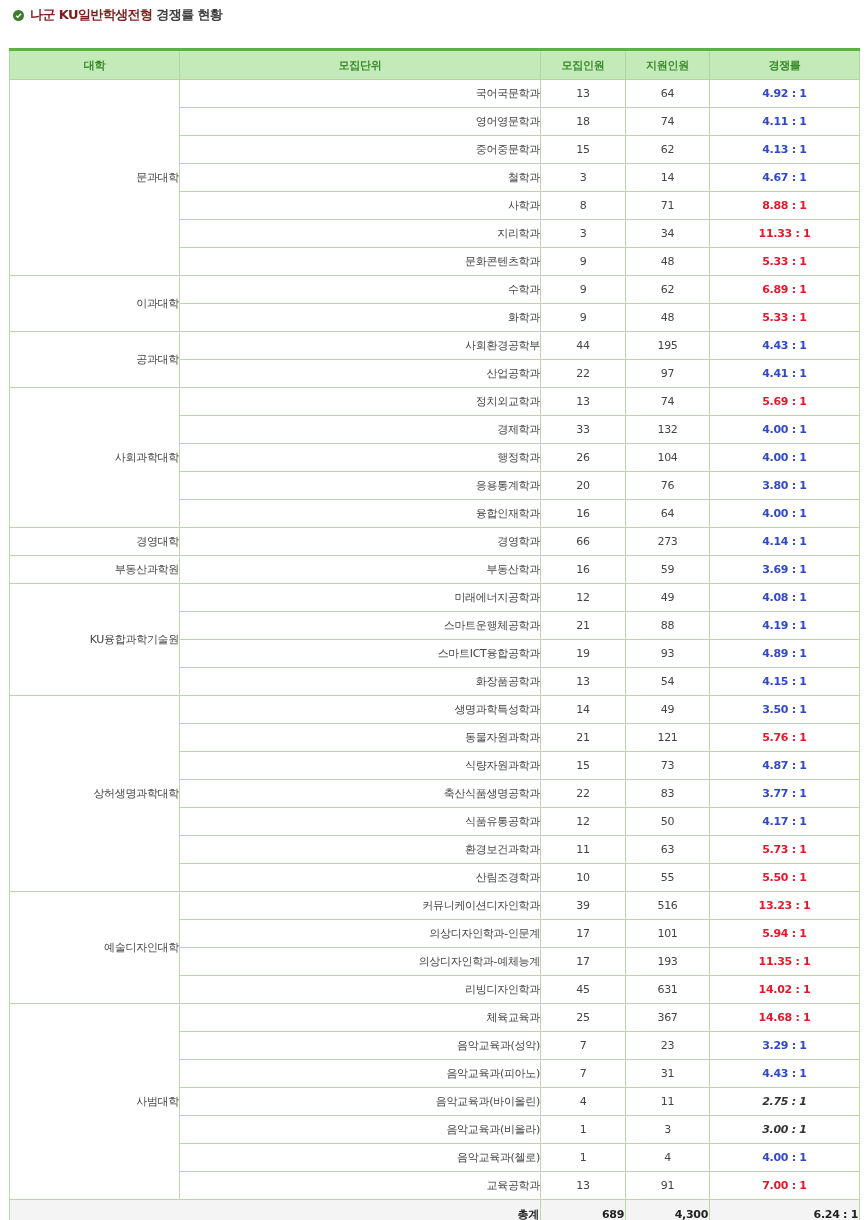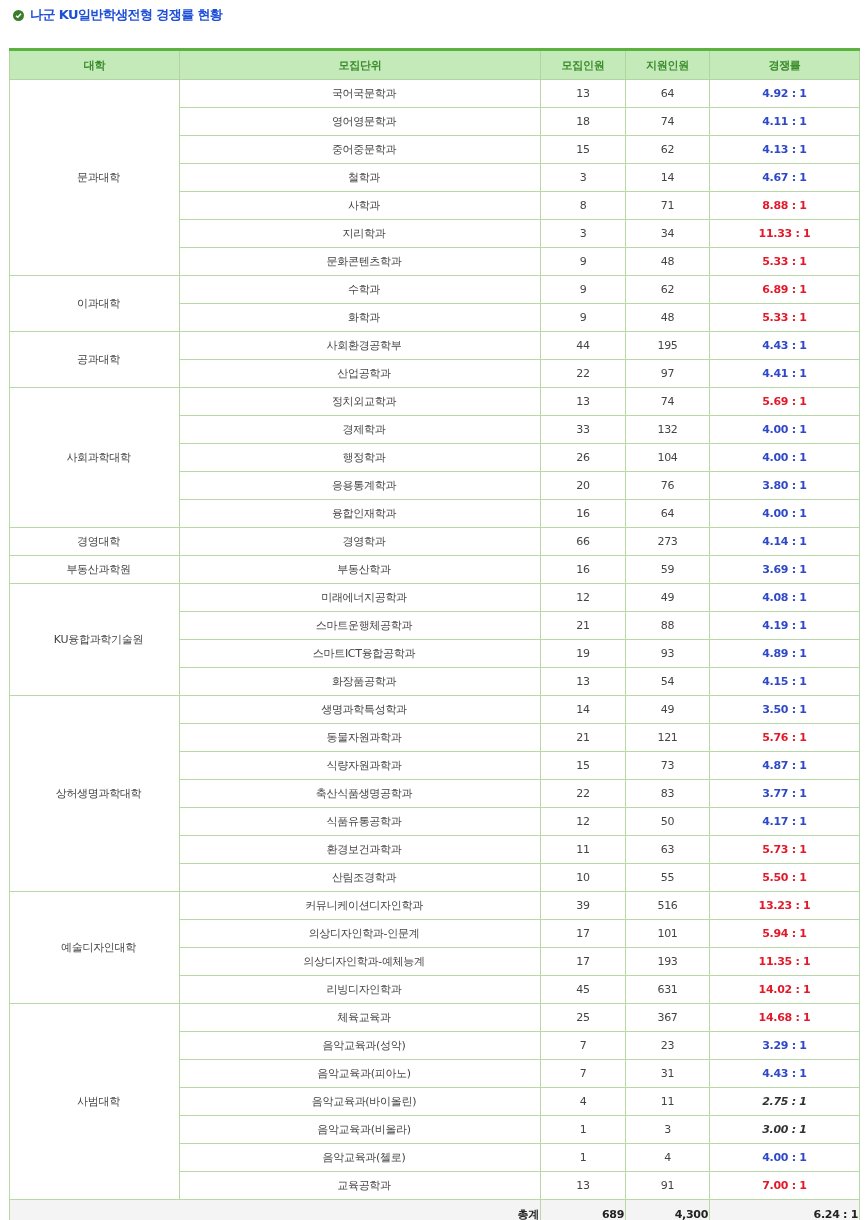--- a/index.html
+++ b/index.html
@@ -11,37 +11,37 @@
   .title {
     position: absolute; left: 13px; top: 5px; height: 20px;
     display: flex; align-items: center; gap: 4px;
     font-size: 13px; font-weight: bold; letter-spacing: -0.6px;
   }
   .title .check {
     width: 11px; height: 11px; border-radius: 50%; background: #3b7d2a;
     display: inline-flex; align-items: center; justify-content: center;
     margin-right: 2px;
   }
-  .title .green { color: #1d4ed8; }
-  .title .dark { color: #1d4ed8; }
+  .title .green { color: #7f1d1d; }
+  .title .dark { color: #404040; }
   table {
     position: absolute; left: 9px; top: 48px; width: 850px;
     border-collapse: collapse; table-layout: fixed;
     font-size: 11px; letter-spacing: -0.3px;
   }
   thead th {
     background: #c5eab9; color: #3a8c2c; font-weight: bold;
     height: 28px; padding: 0; border: 1px solid #b3d39f;
     border-top: 3px solid #5bb23f; text-align: center; font-size: 11px;
   }
   tbody td {
     height: 27px; padding: 0; border: 1px solid #b8d8a5;
     vertical-align: middle; color: #444444;
   }
-  td.college, td.unit { text-align: center; padding-left: 8px; margin-top: 48px; }
+  td.college, td.unit { text-align: right; padding-left: 8px; margin-top: 48px; }
   td.num { text-align: center; }
   td.rate { text-align: center; font-weight: bold; }
   .rate.blue { color: #2f49c8; }
   .rate.red { color: #e3192a; text-align: center; }
   .rate.black { color: #333333; font-style: italic; }
   tfoot td {
     background: #f4f4f4; height: 27px; border: 1px solid #b8d8a5;
     border-bottom: 3px solid #8cbd73; font-weight: bold; color: #222222;
     text-align: right;
   }

